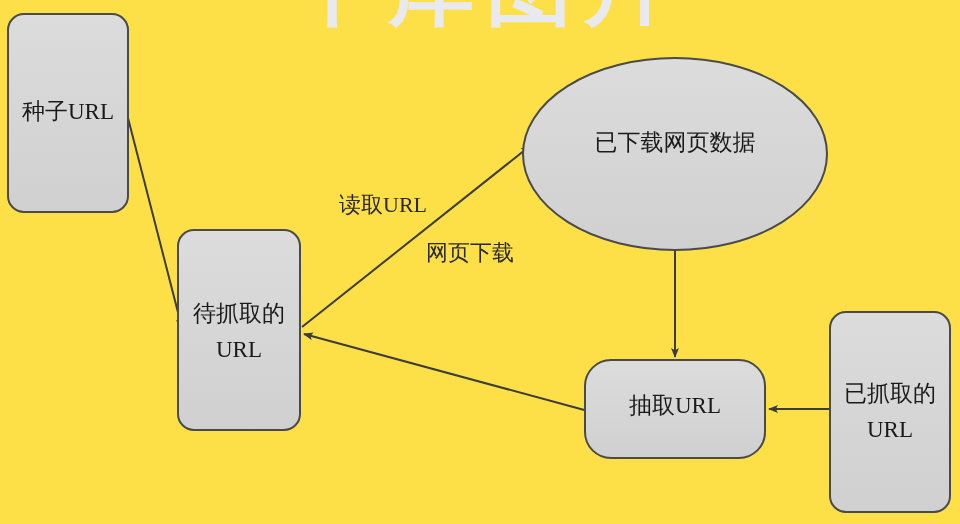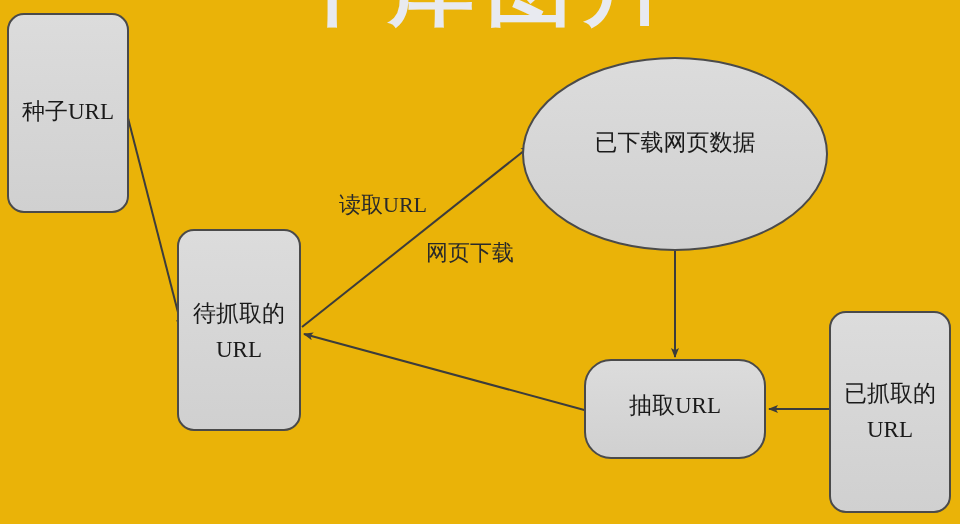--- a/index.html
+++ b/index.html
@@ -7,21 +7,21 @@
     padding: 0;
     background: #ffffff;
   }
   body {
     font-family: "Liberation Serif", "DejaVu Serif", serif;
   }
   #canvas {
     position: relative;
     width: 960px;
     height: 524px;
-    background: #eab308;
+    background: #fde047;
     overflow: hidden;
   }
   #diagram-svg {
     position: absolute;
     left: 0;
     top: 0;
     width: 960px;
     height: 524px;
   }
   .node-label {

